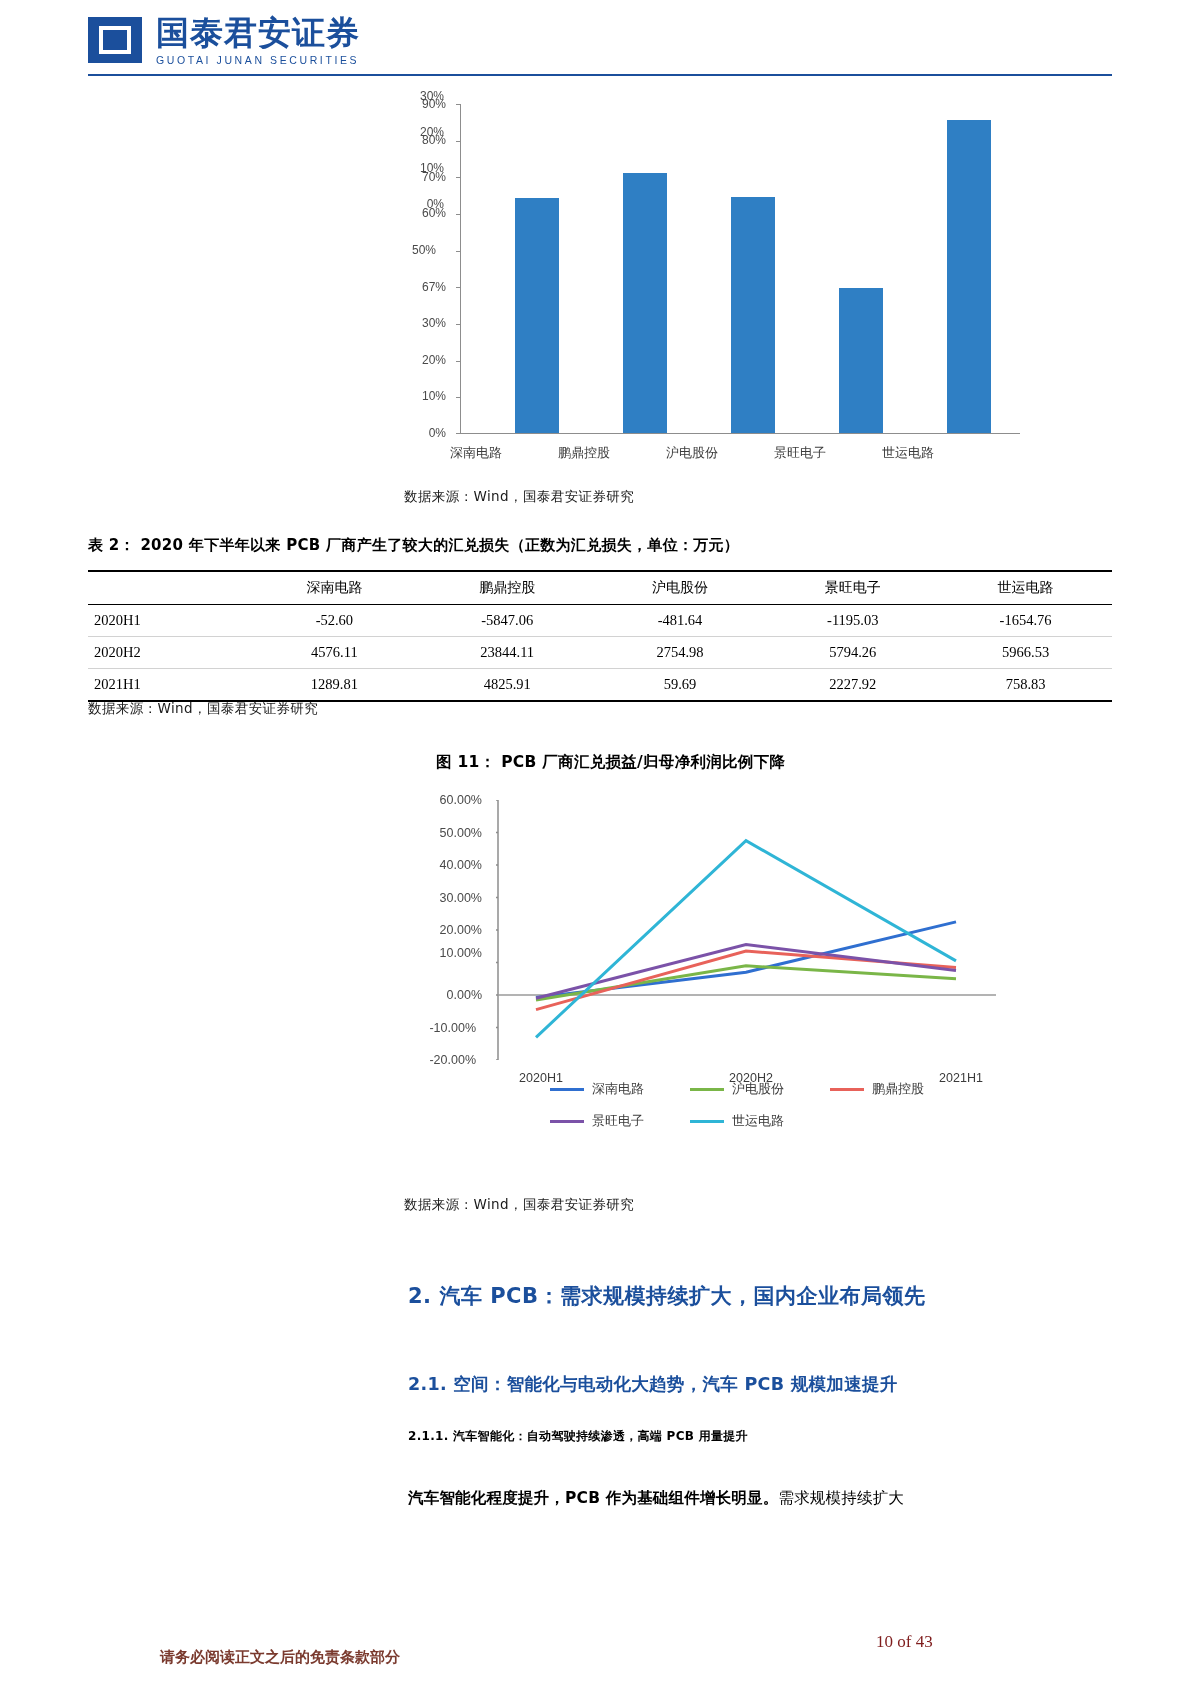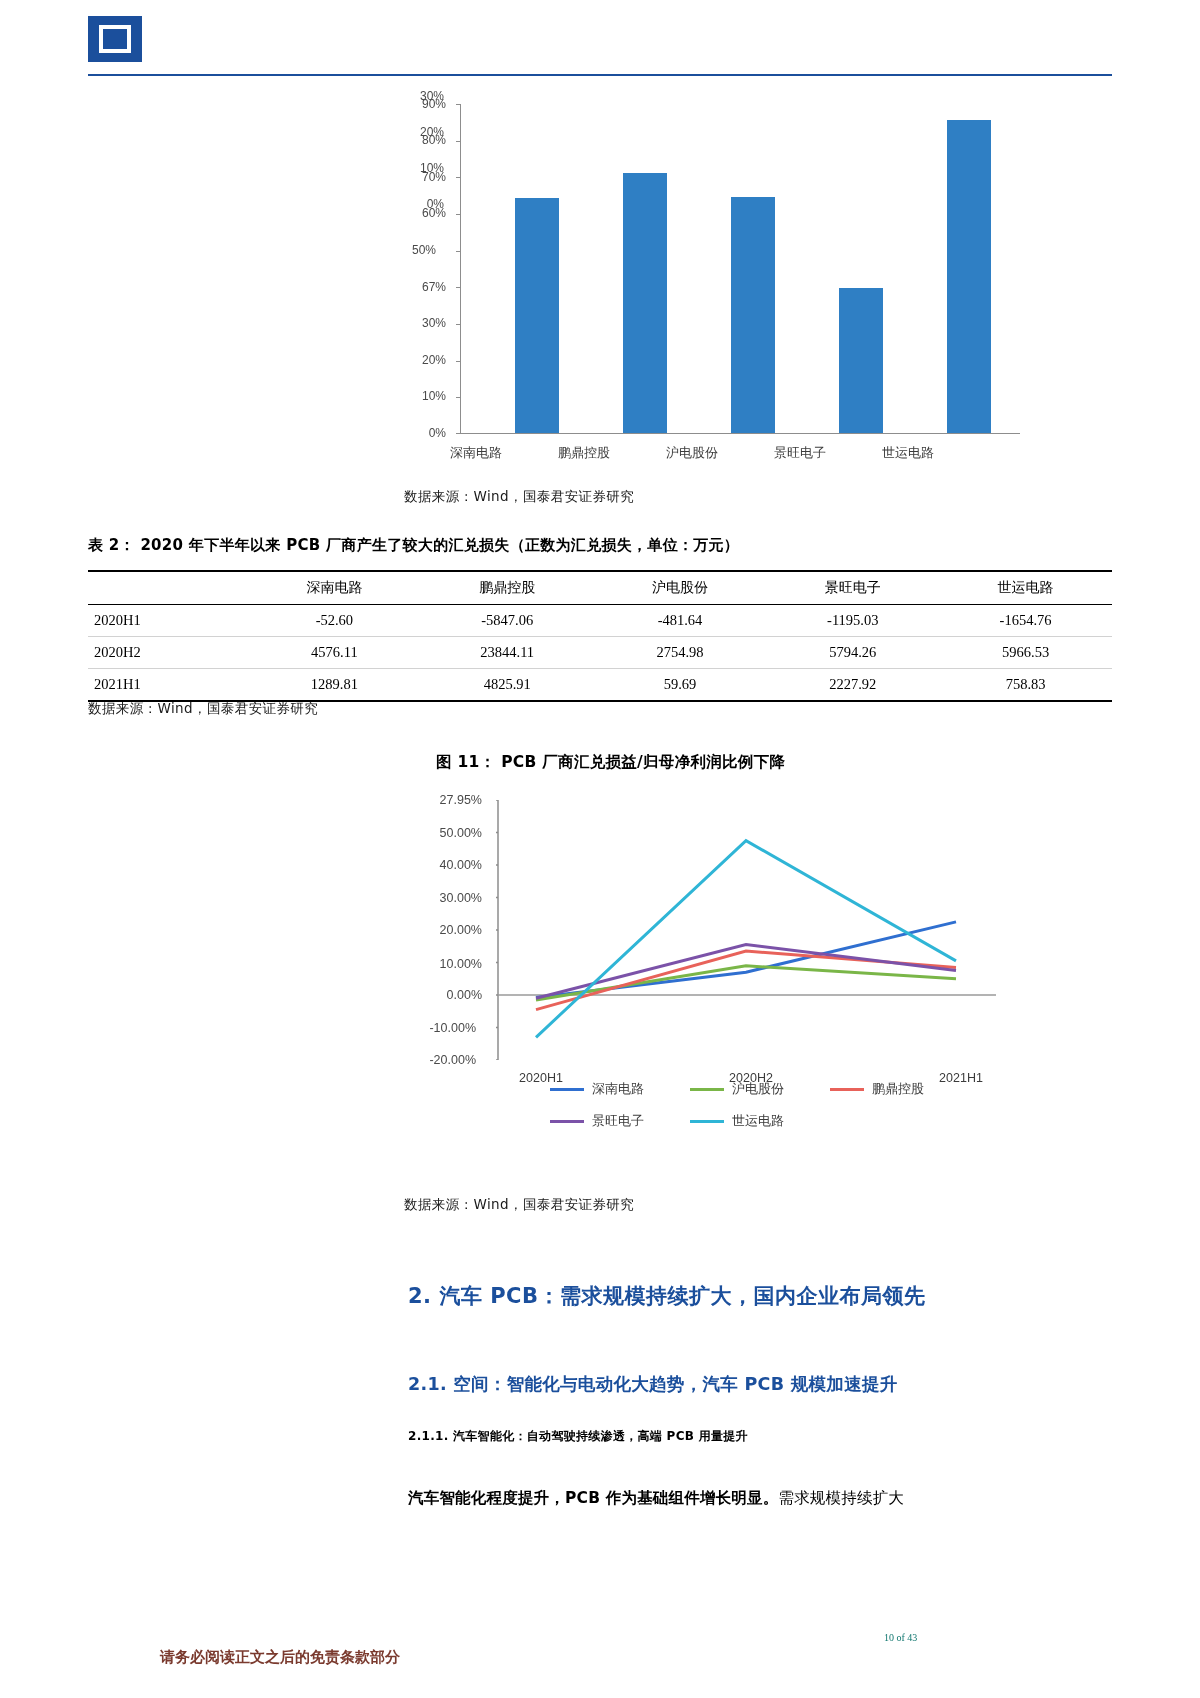--- a/index.html
+++ b/index.html
@@ -299,33 +299,36 @@
     font-weight: bold;
     font-size: 15px;
     color: #7a3a2e;
     margin-top: 16px;
   }
   .footer-right {
     position: absolute;
     left: 876px;
     top: 1632px;
     font-family: "Liberation Serif", serif;
-    font-size: 10px;
-    color: #0f766e;
-    margin-left: 8px;
+    font-size: 17px;
+    color: #7f1d1d;
   }
 </style>
 </head>
 <body>
 
 <div class="header">
   <div class="logo-wrap">
     <div class="logo-mark">
       <div class="sq-outer"></div>
       <div class="sq-inner"></div>
+    </div>
+    <div class="logo-text">
+      <div class="logo-cn">国泰君安证券</div>
+      <div class="logo-en">GUOTAI JUNAN SECURITIES</div>
     </div>
   </div>
   <div class="header-rule"></div>
 </div>
 
 <div class="chart1">
 
   <div class="axis-label" style="left:0px; top:101px;">0%</div>
   <div class="axis-label" style="left:0px; top:65px;">10%</div>
   <div class="axis-label" style="left:0px; top:29px;">20%</div>
@@ -412,26 +415,26 @@
     </tr>
   </tbody>
 </table>
 
 <div class="source-note" style="left:88px; top:700px;">数据来源：Wind，国泰君安证券研究</div>
 
 <div class="fig-title">图 11： PCB 厂商汇兑损益/归母净利润比例下降</div>
 
 <div class="chart2">
 
-  <div class="ylab2" style="left:20px; top:3px;">27.95%</div>
+  <div class="ylab2" style="left:20px; top:3px;">60.00%</div>
   <div class="ylab2" style="left:20px; top:35.5px;">50.00%</div>
   <div class="ylab2" style="left:20px; top:68px;">40.00%</div>
   <div class="ylab2" style="left:20px; top:100.5px;">30.00%</div>
   <div class="ylab2" style="left:20px; top:133px;">20.00%</div>
-  <div class="ylab2" style="left:20px; top:167px;">10.00%</div>
+  <div class="ylab2" style="left:20px; top:156px;">10.00%</div>
   <div class="ylab2" style="left:20px; top:198px;">0.00%</div>
   <div class="ylab2" style="left:14px; top:230.5px;">-10.00%</div>
   <div class="ylab2" style="left:14px; top:263px;text-align:right;">-20.00%</div>
 
   <svg class="plot-area2" viewBox="0 0 500 260" preserveAspectRatio="none">
 
     <line x1="2" y1="0" x2="2" y2="260" stroke="#8d8d8d" stroke-width="1.5"></line>
 
     <line x1="2" y1="195" x2="500" y2="195" stroke="#9a9a9a" stroke-width="1.5"></line>
 

